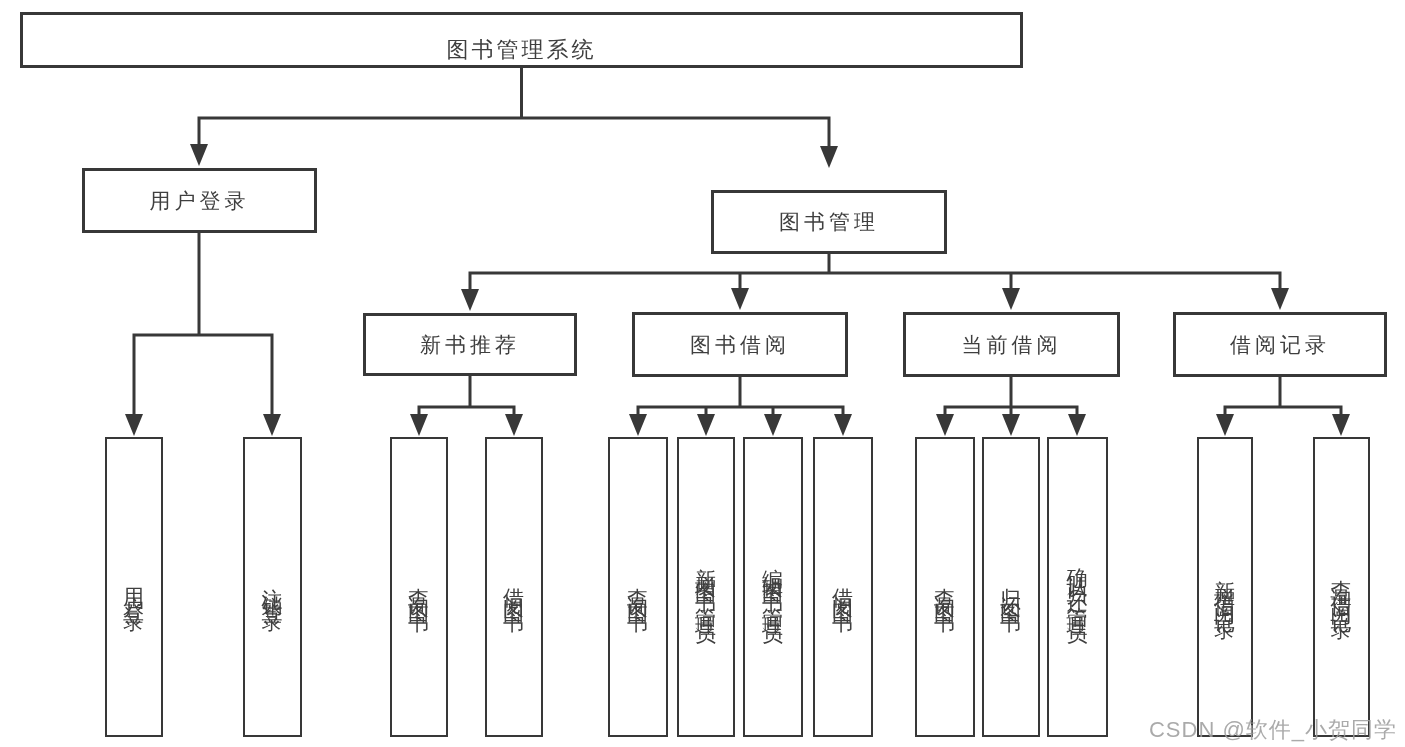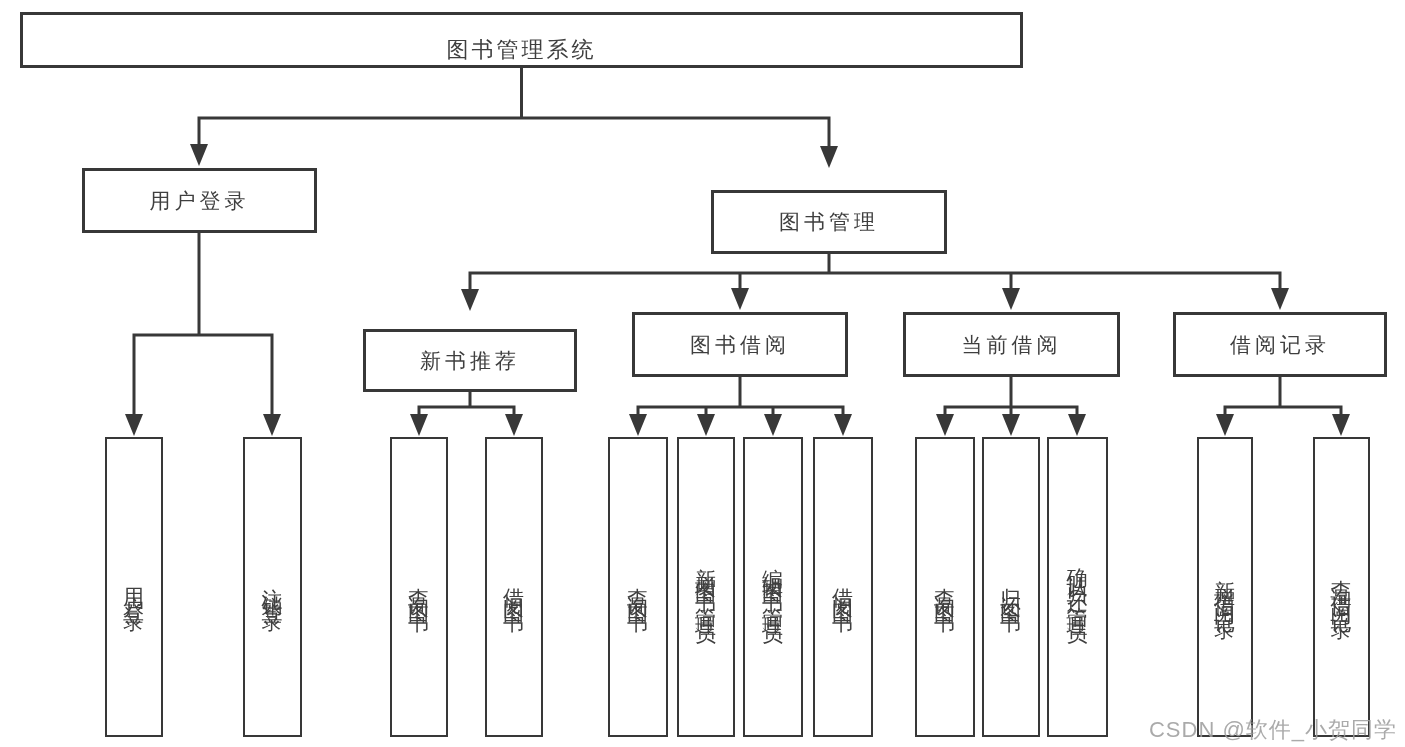--- a/index.html
+++ b/index.html
@@ -70,21 +70,21 @@
     <span>图书管理系统</span>
   </div>
 
   <div class="node" style="left:82px;top:168px;width:235px;height:65px;">
     <span>用户登录</span>
   </div>
   <div class="node" style="left:711px;top:169px;width:236px;height:64px;margin-top:21px;">
     <span>图书管理</span>
   </div>
 
-  <div class="node" style="left:363px;top:313px;width:214px;height:63px;margin-top:16px;">
+  <div class="node" style="left:363px;top:313px;width:214px;height:63px;">
     <span>新书推荐</span>
   </div>
   <div class="node" style="left:903px;top:312px;width:217px;height:65px;">
     <span>当前借阅</span>
   </div>
   <div class="node" style="left:632px;top:312px;width:216px;height:65px;">
     <span>图书借阅</span>
   </div>
   <div class="node" style="left:1173px;top:312px;width:214px;height:65px;">
     <span>借阅记录</span>

